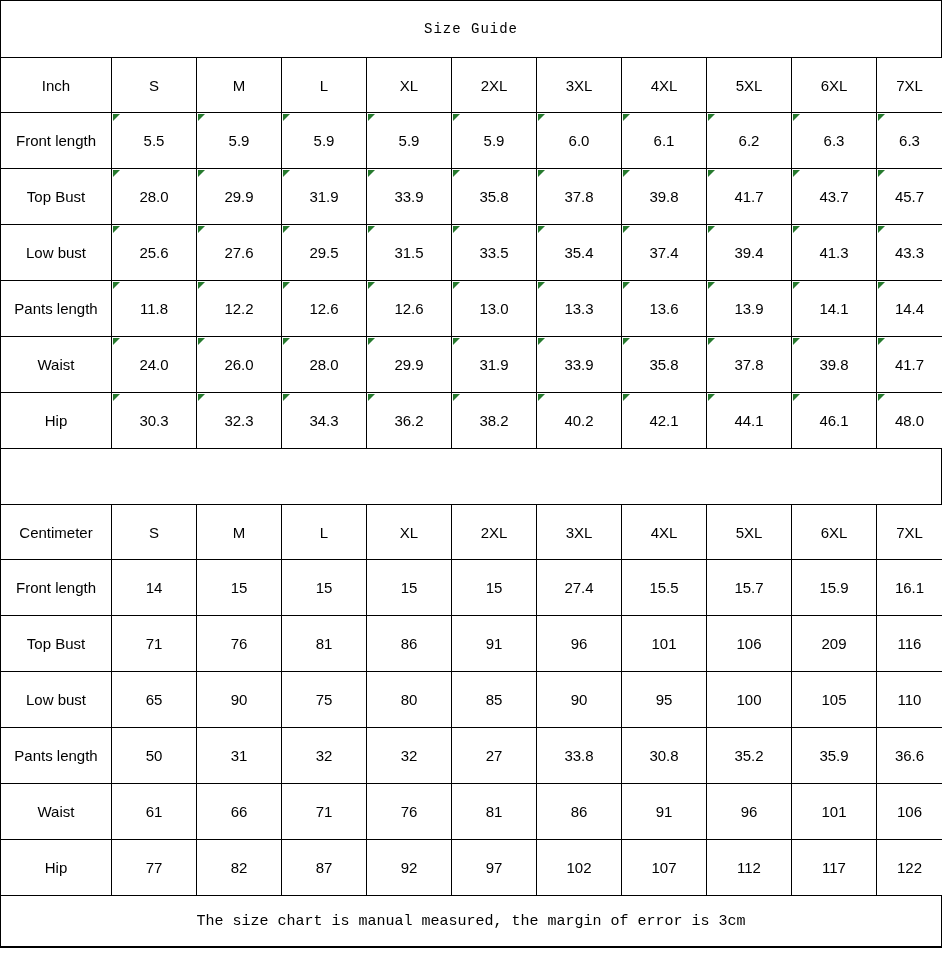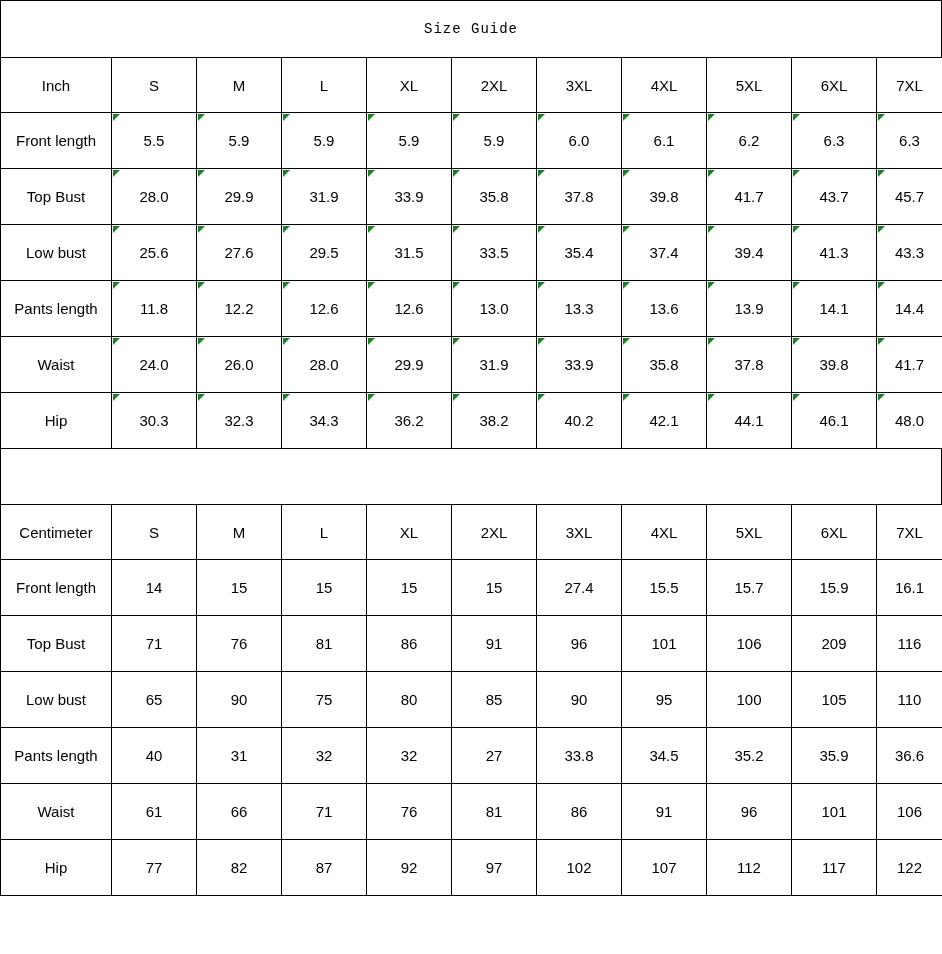--- a/index.html
+++ b/index.html
@@ -255,27 +255,27 @@
           <td class="size-value-cell">80</td>
           <td class="size-value-cell">85</td>
           <td class="size-value-cell">90</td>
           <td class="size-value-cell">95</td>
           <td class="size-value-cell">100</td>
           <td class="size-value-cell">105</td>
           <td class="size-value-cell">110</td>
         </tr>
         <tr>
           <td class="row-label">Pants length</td>
-          <td class="size-value-cell">40</td>
+          <td class="size-value-cell">50</td>
           <td class="size-value-cell">31</td>
           <td class="size-value-cell">32</td>
           <td class="size-value-cell">32</td>
           <td class="size-value-cell">27</td>
           <td class="size-value-cell">33.8</td>
-          <td class="size-value-cell">34.5</td>
+          <td class="size-value-cell">30.8</td>
           <td class="size-value-cell">35.2</td>
           <td class="size-value-cell">35.9</td>
           <td class="size-value-cell">36.6</td>
         </tr>
         <tr>
           <td class="row-label">Waist</td>
           <td class="size-value-cell">61</td>
           <td class="size-value-cell">66</td>
           <td class="size-value-cell">71</td>
           <td class="size-value-cell">76</td>
@@ -295,15 +295,18 @@
           <td class="size-value-cell">97</td>
           <td class="size-value-cell">102</td>
           <td class="size-value-cell">107</td>
           <td class="size-value-cell">112</td>
           <td class="size-value-cell">117</td>
           <td class="size-value-cell">122</td>
         </tr>
       </tbody>
     </table>
 
+  <div class="footer-row">
+    <span>The size chart is manual measured, the margin of error is 3cm</span>
+  </div>
 
   <div class="bottom-margin"></div>
 </div>
 
 </body></html>

